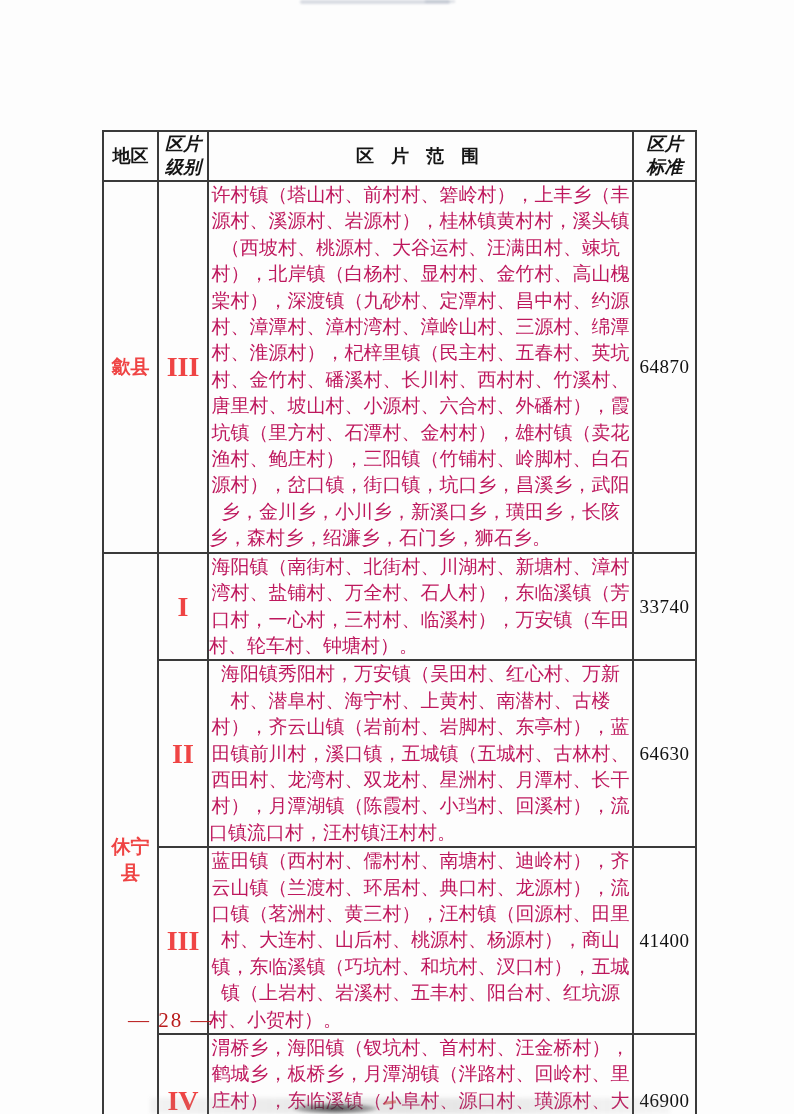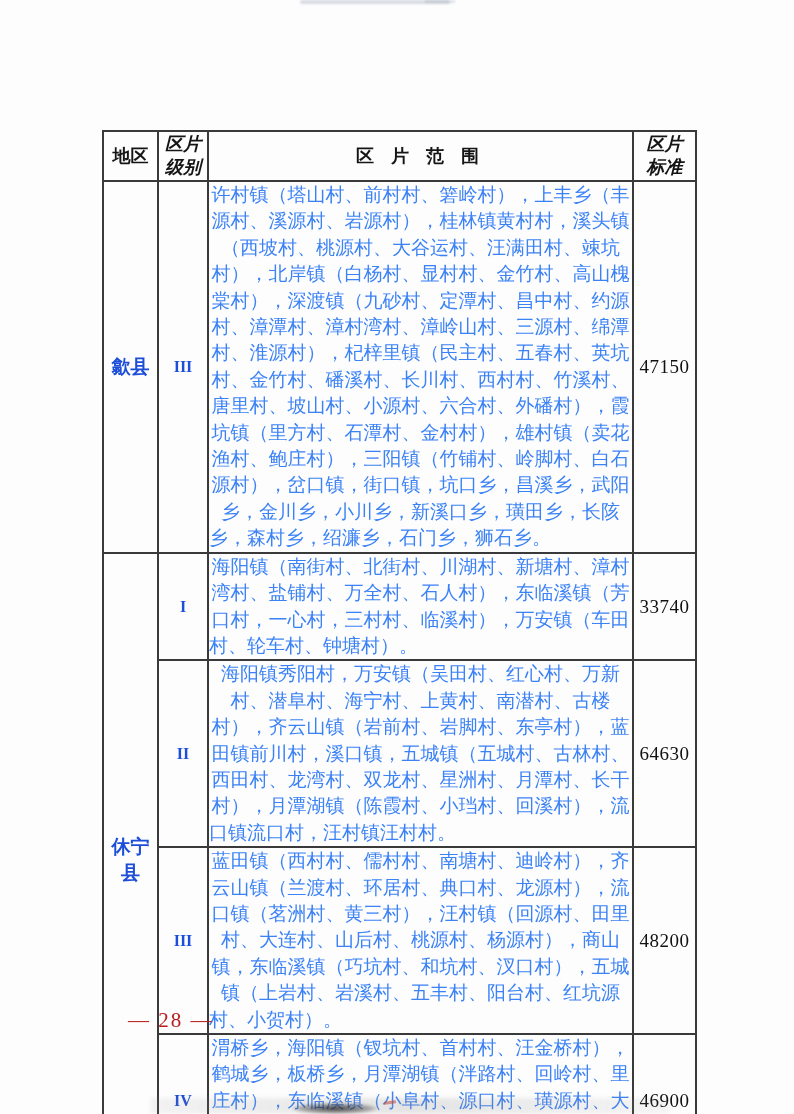--- a/index.html
+++ b/index.html
@@ -37,33 +37,33 @@
   .hdr{
     font-family:"Liberation Sans", sans-serif;
     font-weight:bold;font-size:18px;line-height:23px;
     color:#151515;
   }
   .hdr-line{display:block;font-style:italic;}
   .hdr-scope{letter-spacing:6px;}
 
   .region-cell,.level-cell{
     font-family:"Liberation Sans", sans-serif;
-    font-size:19px;font-weight:600;color:#1d4ed8;
+    font-size:19px;font-weight:600;color:#ef4444;
   }
   .level-cell{
     font-family:"Liberation Serif", serif;
-    font-size:16px;font-weight:600;
+    font-size:28px;font-weight:600;
   }
   .scope-cell{
     vertical-align:top;
     text-align:justify;
     text-align-last:left;
     font-size:19px;line-height:26.4px;
     padding:5px 5px 4px 6px;
-    color:#3b82f6;
+    color:#be185d;
   }
   .standard-cell{
     font-size:19px;letter-spacing:0.5px;color:#111;
   }
 
   .page-number{
     position:absolute;left:128px;top:1008px;
     font-size:21px;letter-spacing:2px;color:#b91c1c;
     white-space:pre;
   }
@@ -126,40 +126,40 @@
         <td class="hdr">
           <span class="hdr-line">区片</span>
           <span class="hdr-line">标准</span>
         </td>
       </tr>
 
       <tr class="r1">
         <td class="region-cell">歙县</td>
         <td class="level-cell">III</td>
         <td class="scope-cell">许村镇（塔山村、前村村、箬岭村），上丰乡（丰源村、溪源村、岩源村），桂林镇黄村村，溪头镇（西坡村、桃源村、大谷运村、汪满田村、竦坑村），北岸镇（白杨村、显村村、金竹村、高山槐棠村），深渡镇（九砂村、定潭村、昌中村、约源村、漳潭村、漳村湾村、漳岭山村、三源村、绵潭村、淮源村），杞梓里镇（民主村、五春村、英坑村、金竹村、磻溪村、长川村、西村村、竹溪村、唐里村、坡山村、小源村、六合村、外磻村），霞坑镇（里方村、石潭村、金村村），雄村镇（卖花渔村、鲍庄村），三阳镇（竹铺村、岭脚村、白石源村），岔口镇，街口镇，坑口乡，昌溪乡，武阳乡，金川乡，小川乡，新溪口乡，璜田乡，长陔乡，森村乡，绍濂乡，石门乡，狮石乡。</td>
-        <td class="standard-cell">47150</td>
+        <td class="standard-cell">64870</td>
       </tr>
 
       <tr class="r2">
         <td class="region-cell" rowspan="4">休宁县</td>
         <td class="level-cell">I</td>
         <td class="scope-cell">海阳镇（南街村、北街村、川湖村、新塘村、漳村湾村、盐铺村、万全村、石人村），东临溪镇（芳口村，一心村，三村村、临溪村），万安镇（车田村、轮车村、钟塘村）。</td>
         <td class="standard-cell">33740</td>
       </tr>
 
       <tr class="r3">
         <td class="level-cell">II</td>
         <td class="scope-cell">海阳镇秀阳村，万安镇（吴田村、红心村、万新村、潜阜村、海宁村、上黄村、南潜村、古楼村），齐云山镇（岩前村、岩脚村、东亭村），蓝田镇前川村，溪口镇，五城镇（五城村、古林村、西田村、龙湾村、双龙村、星洲村、月潭村、长干村），月潭湖镇（陈霞村、小珰村、回溪村），流口镇流口村，汪村镇汪村村。</td>
         <td class="standard-cell">64630</td>
       </tr>
 
       <tr class="r4">
         <td class="level-cell">III</td>
         <td class="scope-cell">蓝田镇（西村村、儒村村、南塘村、迪岭村），齐云山镇（兰渡村、环居村、典口村、龙源村），流口镇（茗洲村、黄三村），汪村镇（回源村、田里村、大连村、山后村、桃源村、杨源村），商山镇，东临溪镇（巧坑村、和坑村、汊口村），五城镇（上岩村、岩溪村、五丰村、阳台村、红坑源村、小贺村）。</td>
-        <td class="standard-cell">48200</td>
+        <td class="standard-cell">41400</td>
       </tr>
 
       <tr class="r5">
         <td class="level-cell">IV</td>
         <td class="scope-cell">渭桥乡，海阳镇（钗坑村、首村村、汪金桥村），鹤城乡，板桥乡，月潭湖镇（泮路村、回岭村、里庄村），东临溪镇（小阜村、源口村、璜源村、大阜村），山斗乡，岭南乡，源芳乡，榆村乡，龙田乡，璜尖乡，白际乡。</td>
         <td class="standard-cell">46900</td>
       </tr>
     </tbody>
   </table>
 

